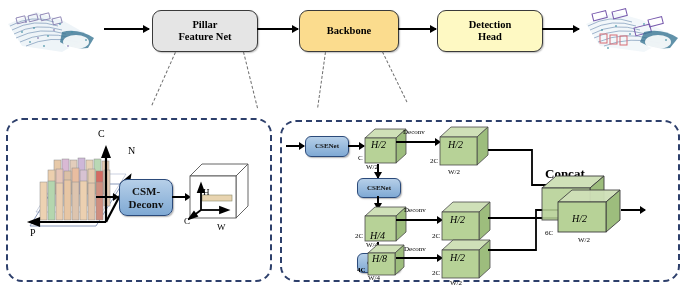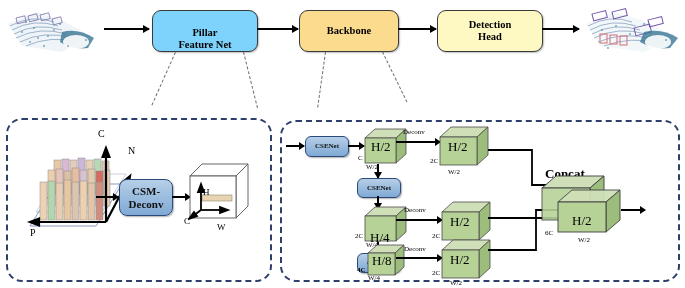--- a/index.html
+++ b/index.html
@@ -36,21 +36,21 @@
   .blueblk{position:absolute;border:1px solid #2b4a7a;border-radius:6px;
      background:linear-gradient(180deg,#b6cfe8 0%,#7fa9d4 100%);
      display:flex;align-items:center;justify-content:center;text-align:center;
      font-size:7px;font-weight:bold;color:#111;line-height:8.5px;
      box-shadow:1px 1px 1.5px rgba(0,0,0,.3);}
   .csm{font-size:11px;line-height:13px;border-radius:8px;}
 
   
   .cube{position:absolute;}
 
-  .tick{position:absolute;font-size:13px;}
+  .tick{position:absolute;font-size:10px;font-style:italic;}
   .tiny{position:absolute;font-size:7px;}
   .mid{position:absolute;font-size:9px;}
 
   
   .cloud{position:absolute;overflow:hidden;}
   .cloud svg{display:block;}
 
   
   .pillars{position:absolute;}
   .axlbl{position:absolute;font-size:10px;font-family:"Liberation Serif",serif;}
@@ -95,21 +95,21 @@
           <circle cx="52" cy="28" r="0.9"></circle>
         <circle cx="66" cy="44" r="0.9"></circle>
           <circle cx="36" cy="36" r="0.9"></circle>
       </g>
     </g>
   </svg>
 </div>
 
 <div class="arrow" style="left:104px;top:28px;width:45px;"></div>
 
-<div class="topbox" style="left:152px;top:10px;width:104px;height:40px;background:#7dd3fc;align-items:flex-end;">
+<div class="topbox" style="left:152px;top:10px;width:104px;height:40px;background:#e5e5e5;">
   <span>
     <span>Pillar</span><br>
     <span>Feature Net</span>
   </span>
 </div>
 
 <div class="arrow" style="left:257px;top:28px;width:41px;"></div>
 
 <div class="topbox" style="left:299px;top:10px;width:98px;height:40px;background:#fbdc8e;">
   <span>Backbone</span>

